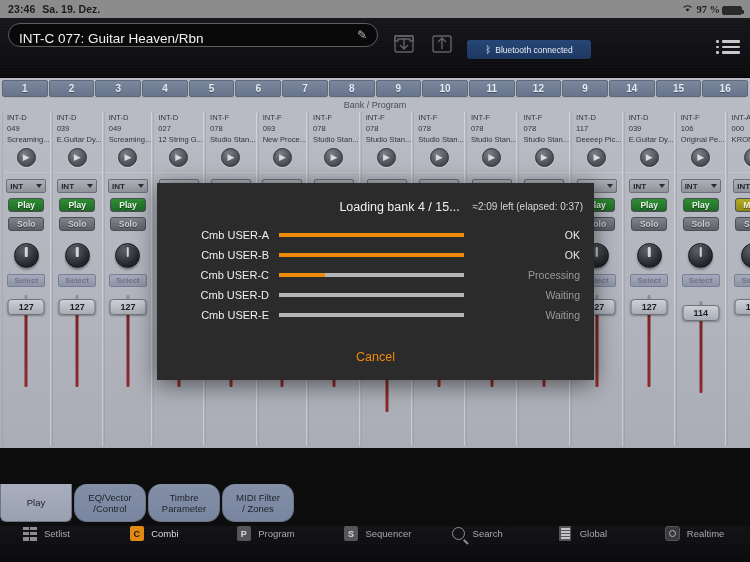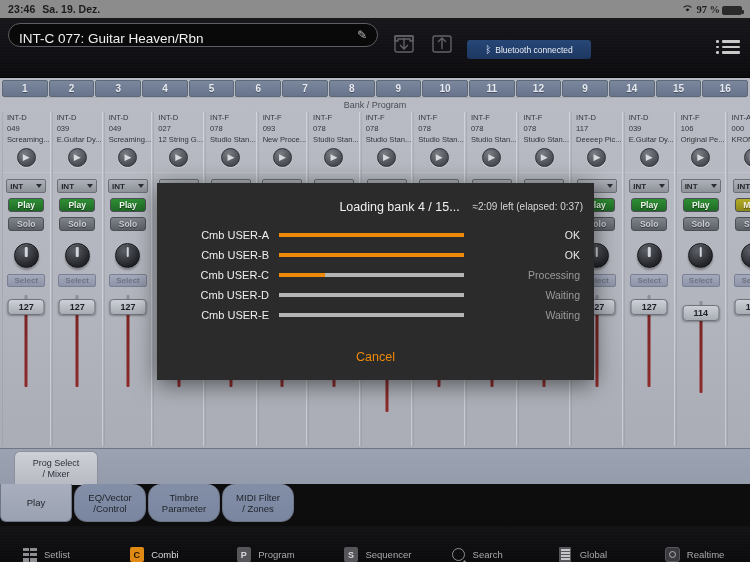--- a/index.html
+++ b/index.html
@@ -210,21 +210,21 @@
   .mtab.active { background: linear-gradient(180deg,#a8aebd,#9aa1b1); width: 72px; }
   .mtab.idle   { background: linear-gradient(180deg,#7f8b a3,#7c88a0); }
   .mtab.idle   { background: linear-gradient(180deg,#838fa7,#7a86a0); color:#1d2franse; color:#1e2129;border-radius:13px; }
 
   
   .bottomnav {
     position:absolute; bottom:0; left:0; width:750px; height:36px;
     background:
       repeating-linear-gradient(0deg, rgba(255,255,255,.012) 0 1px, rgba(0,0,0,.02) 1px 3px),
       linear-gradient(180deg,#131215,#0b0a0d);
-    display:flex; align-items:flex-end;
+    display:flex; align-items:flex-start;
   }
   .navitem { flex:1; display:flex; align-items:center; justify-content:flex-start; gap:7px; padding-left: 22px; }
   .navlabel { font-size: 9.5px; color:#a9a9ad; }
   .navlabel.active { color:#d9d9dd; }
   .navglyph { width:15px; height:15px; display:flex; align-items:center; justify-content:center; }
   .sq-icon { display:grid; grid-template-columns:1fr 1fr; grid-template-rows:1fr 1fr 1fr; gap:1.5px; width:14px; height:14px; }
   .sq-icon i { background:#8e8e92; display:block; }
   .letter-icon {
     width:14px; height:15px; border-radius:2px;
     background:#55555a; color:#d8d8dc; font-size:9px; font-weight:bold;
@@ -637,26 +637,20 @@
           <div class="knob"></div>
           <div class="selbtn">Select</div>
           <div class="fader-wrap">
             <div class="fader-cap" style="top:4px">127</div>
           </div>
         </div>
       </div>
   </div>
 
   <div class="tabzone">
-    <div class="subtab-bar">
-      <div class="subtab">
-        <span>Prog Select</span>
-        <span>/ Mixer</span>
-      </div>
-    </div>
     <div class="maintabs" id="maintabs">
         <div class="mtab active">
           <span>Play</span>
         </div>
         <div class="mtab idle">
           <span>EQ/Vector</span>
           <span>/Control</span>
         </div>
         <div class="mtab idle">
           <span>Timbre</span>

